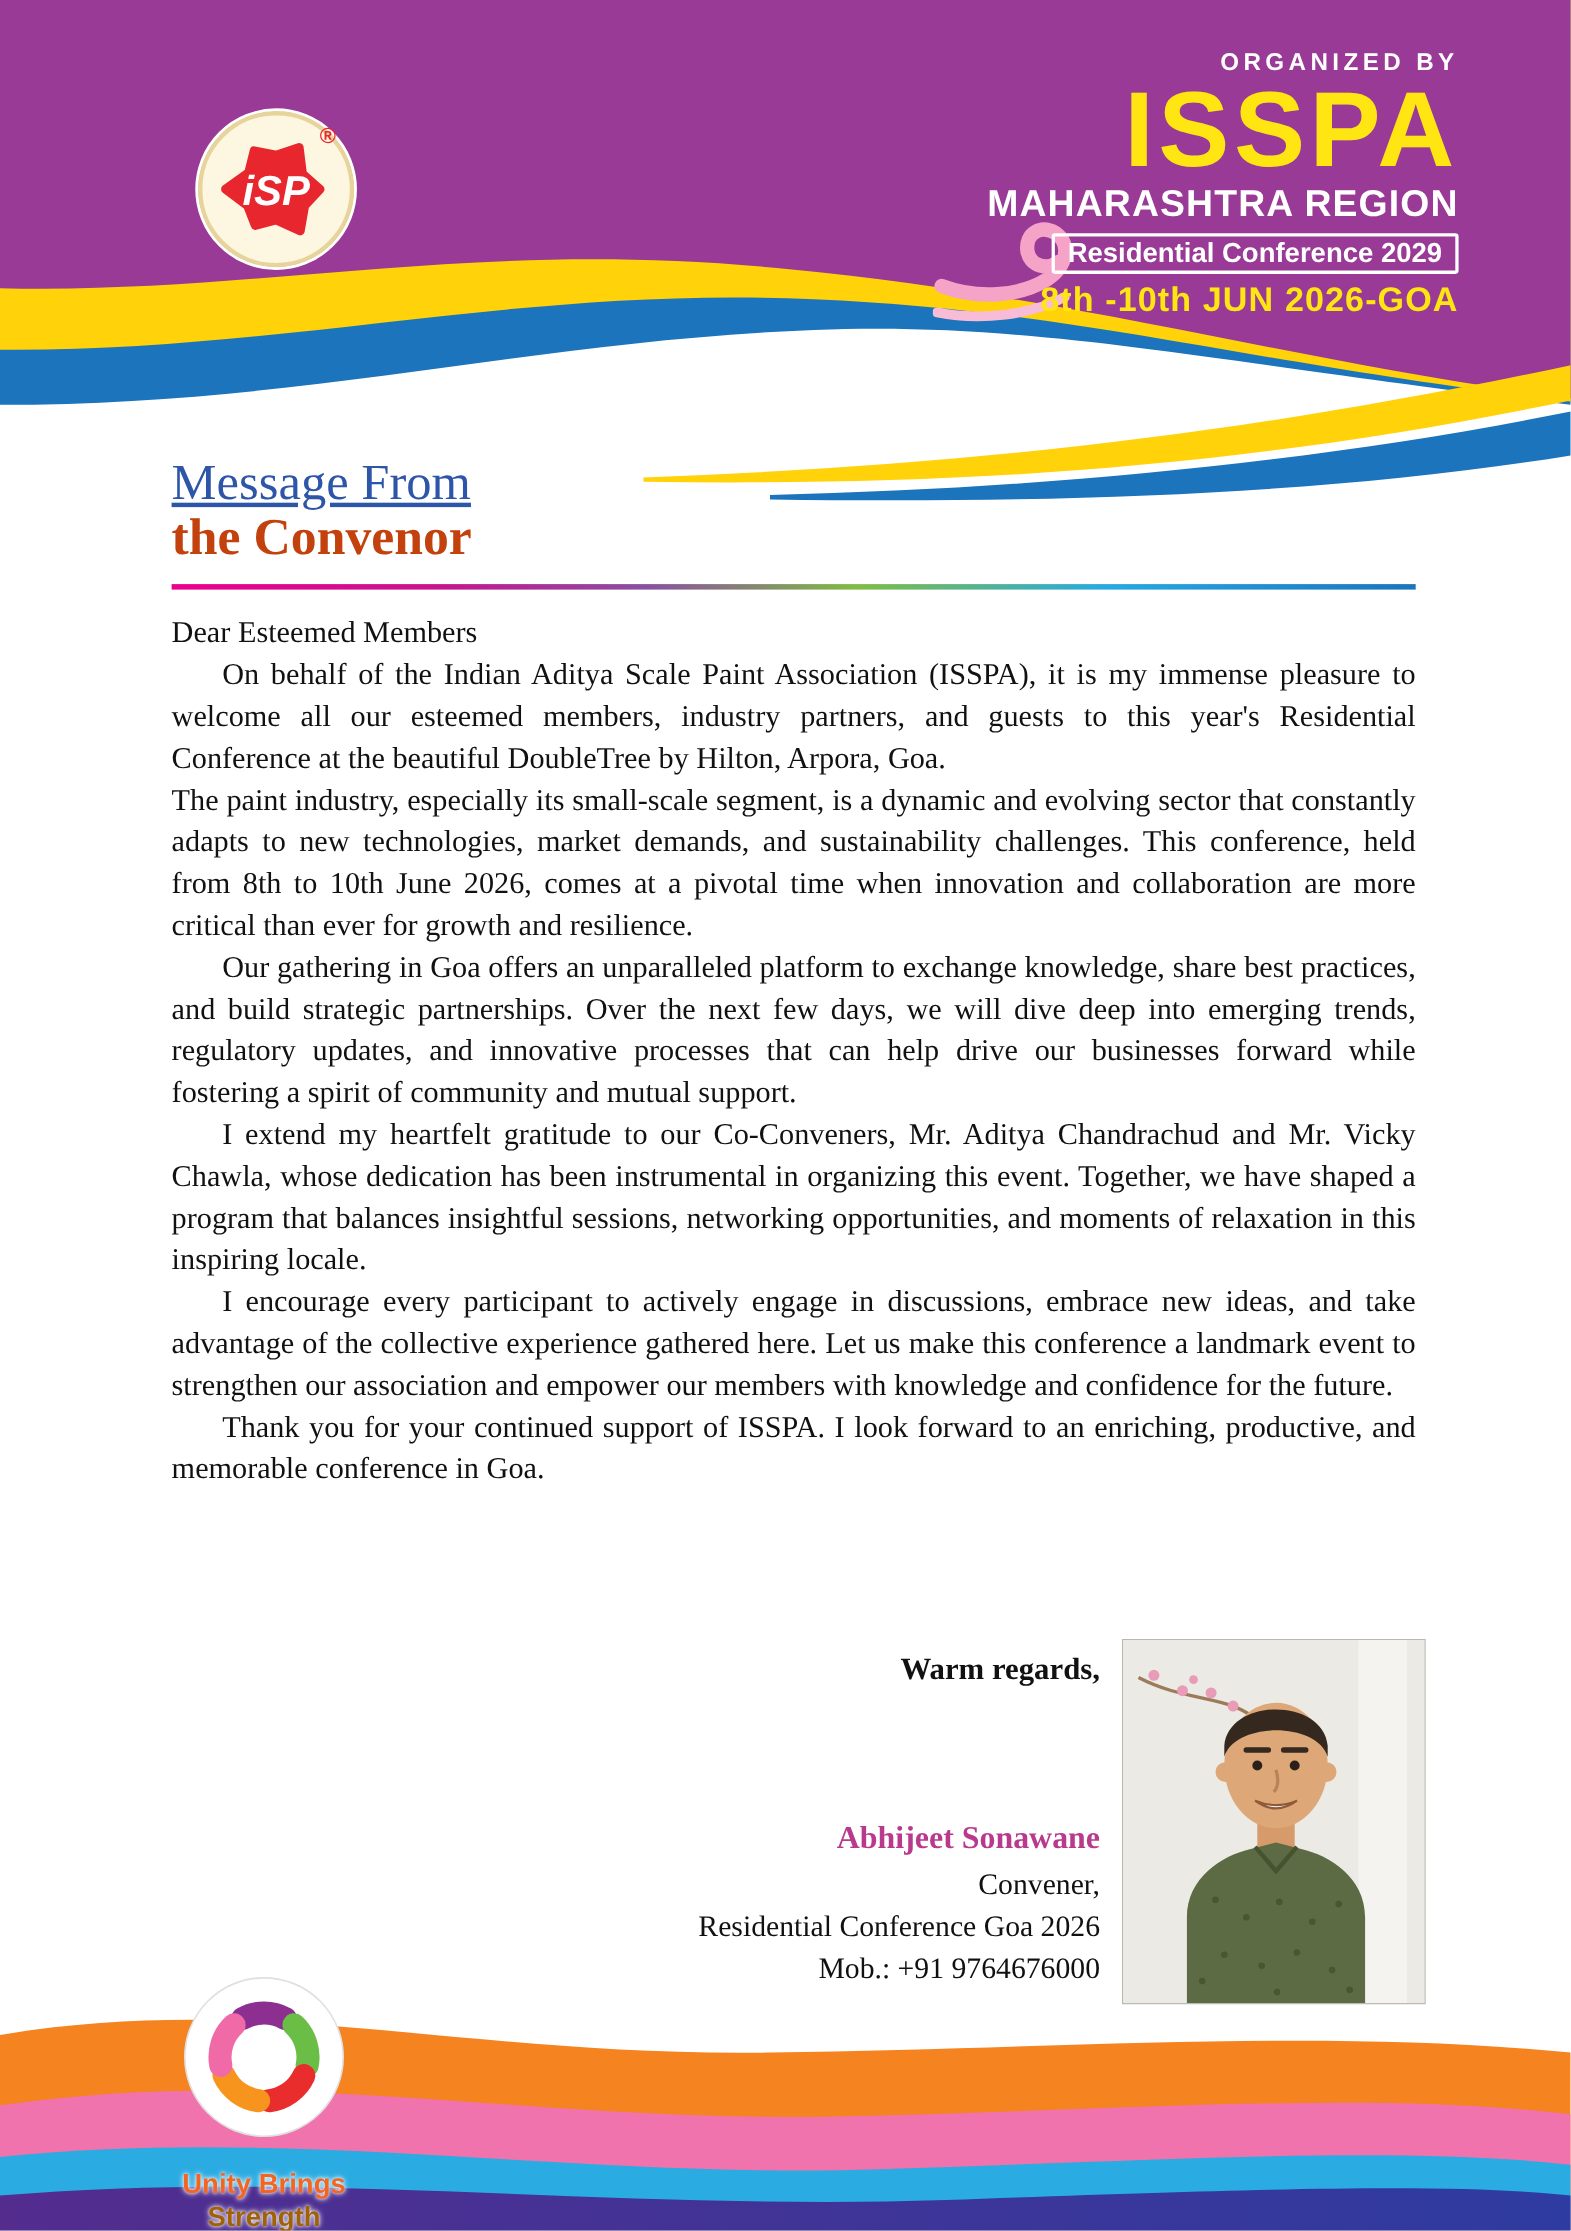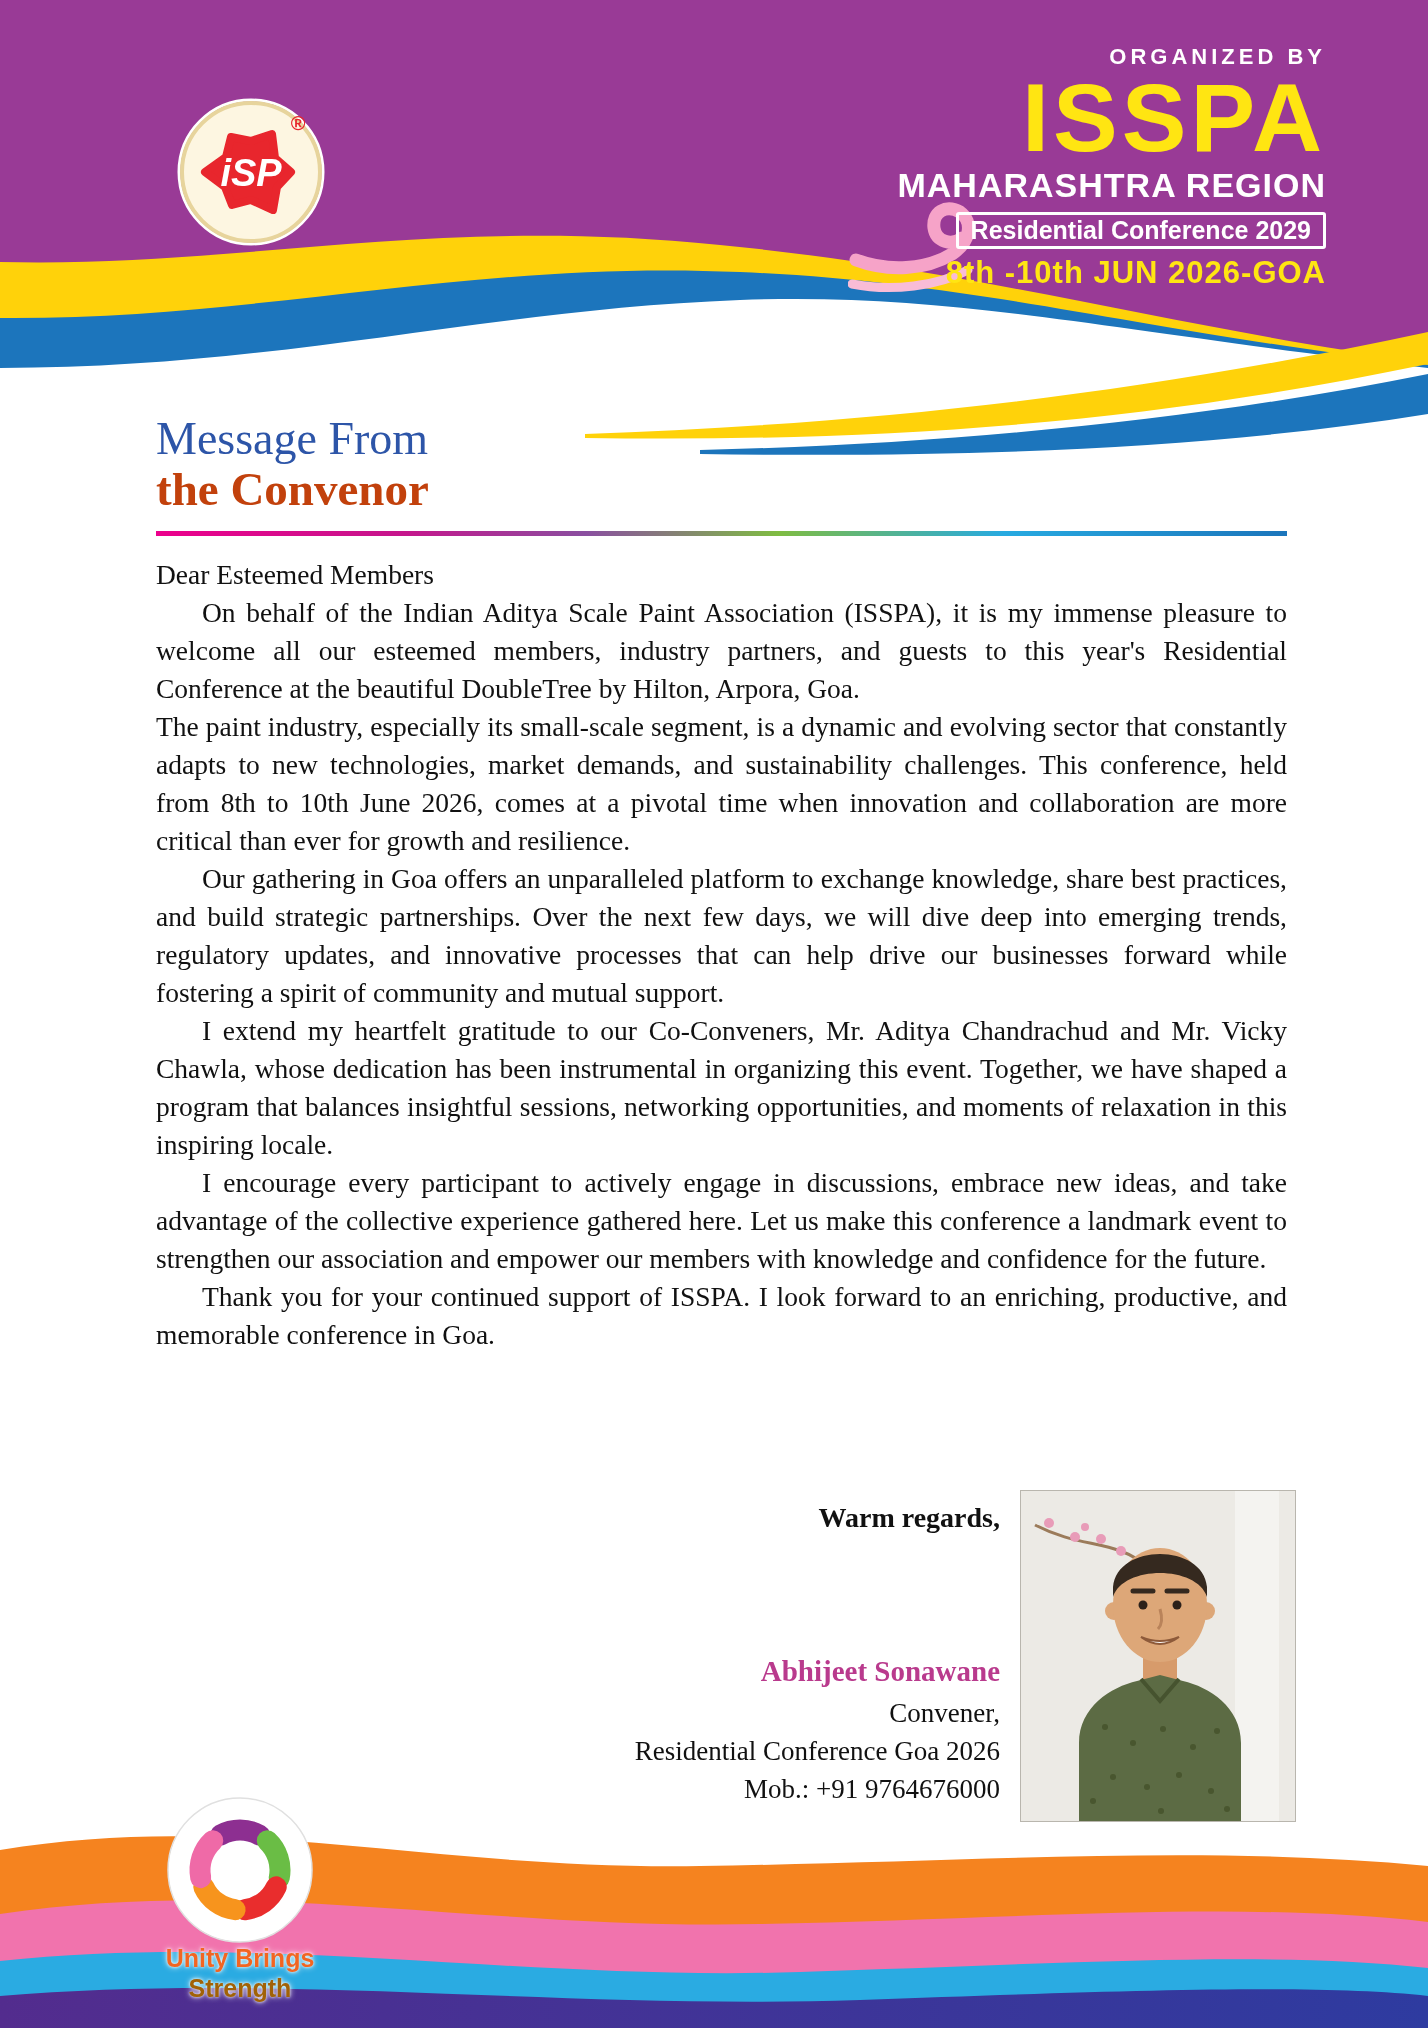--- a/index.html
+++ b/index.html
@@ -14,21 +14,21 @@
   .organized-by{font-size:22px;font-weight:700;letter-spacing:4px;margin-bottom:2px;}
   .wordmark{font-size:97px;font-weight:700;line-height:0.95;color:#ffe512;letter-spacing:4px;}
   .region{font-size:34px;font-weight:700;letter-spacing:1px;margin-top:2px;}
   .conf-badge{display:inline-block;border:3px solid #fff;border-radius:3px;padding:1px 12px;
               font-size:25px;font-weight:700;margin:7px 0 6px 0;}
   .dates{font-size:31px;font-weight:700;color:#ffe512;letter-spacing:1px;}
   .pink-wave{left:848px;top:198px;width:150px;height:100px;}
 
   
   .title-block{left:156px;top:414px;line-height:1.08;}
-  .title-line1{font-size:46px;color:#2d55a8;}
+  .title-line1{font-size:46px;color:#2d55a8;text-decoration:underline;}
   .title-line2{font-size:47px;font-weight:700;color:#c2410c;}
   .title-rule{left:156px;top:531px;width:1131px;height:5px;
               background:linear-gradient(90deg,#ec008c 0%,#c5168c 22%,#8a4fa0 38%,#7fbc42 55%,#27aae1 75%,#1b75bb 100%);}
 
   
   .letter{left:156px;top:556px;width:1131px;font-size:27.5px;line-height:38px;text-align:justify;}
   .letter p{margin:0;}
   .letter .ind{text-indent:46px;}
   .salutation{text-align:left;}
 
@@ -39,21 +39,21 @@
   .signer-name{font-size:29px;font-weight:700;color:#b93a8d;margin-bottom:4px;}
 
   .photo{left:1020px;top:1490px;width:274px;height:330px;border:1px solid #b9b6ae;background:#eceae5;}
 
   
   .footer-art{left:0;top:1698px;width:1428px;height:330px;}
   .unity-logo{left:166px;top:1796px;width:148px;height:148px;}
   .unity-text{left:110px;top:1944px;width:260px;text-align:center;
               font-family:"Liberation Sans",sans-serif;font-weight:700;font-size:25px;line-height:1.18;
               text-shadow:0 0 6px rgba(255,255,255,.95),0 0 3px rgba(255,255,255,.95);}
-  .unity-line1{color:#f26522;}
+  .unity-line1{color:#f26522;margin-top:28px;}
   .unity-line2{color:#a16207;}
 </style>
 </head>
 <body>
 
 <div class="page">
 
   <svg class="abs header-art" viewBox="0 0 1428 470" width="1428" height="470" aria-hidden="true">
     <path d="M0,0 H1428 V368 C1100,330 950,292 740,300 C480,310 280,368 0,368 Z" fill="#1c75bc"></path>
     <path d="M0,0 H1428 V365 C1130,330 980,282 740,272 C470,260 260,320 0,318 Z" fill="#ffd20a"></path>

